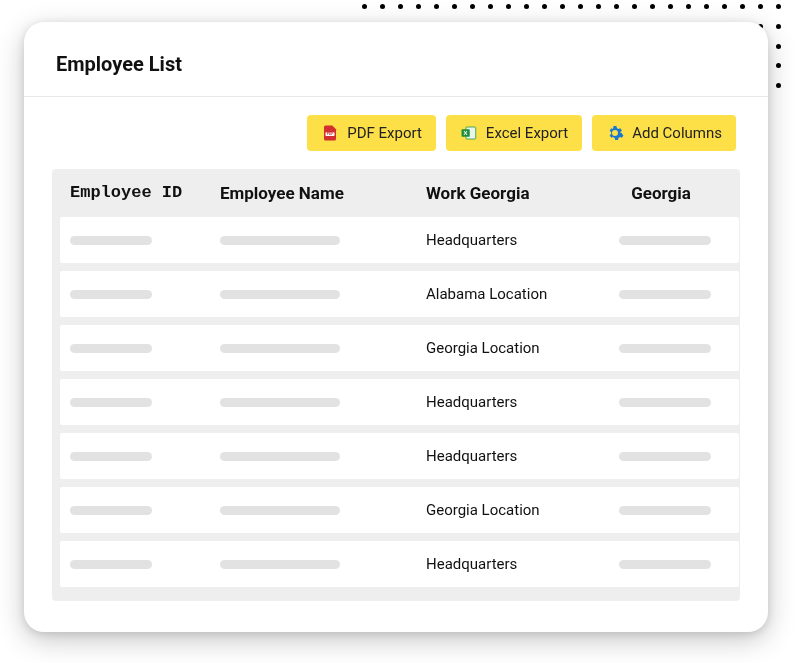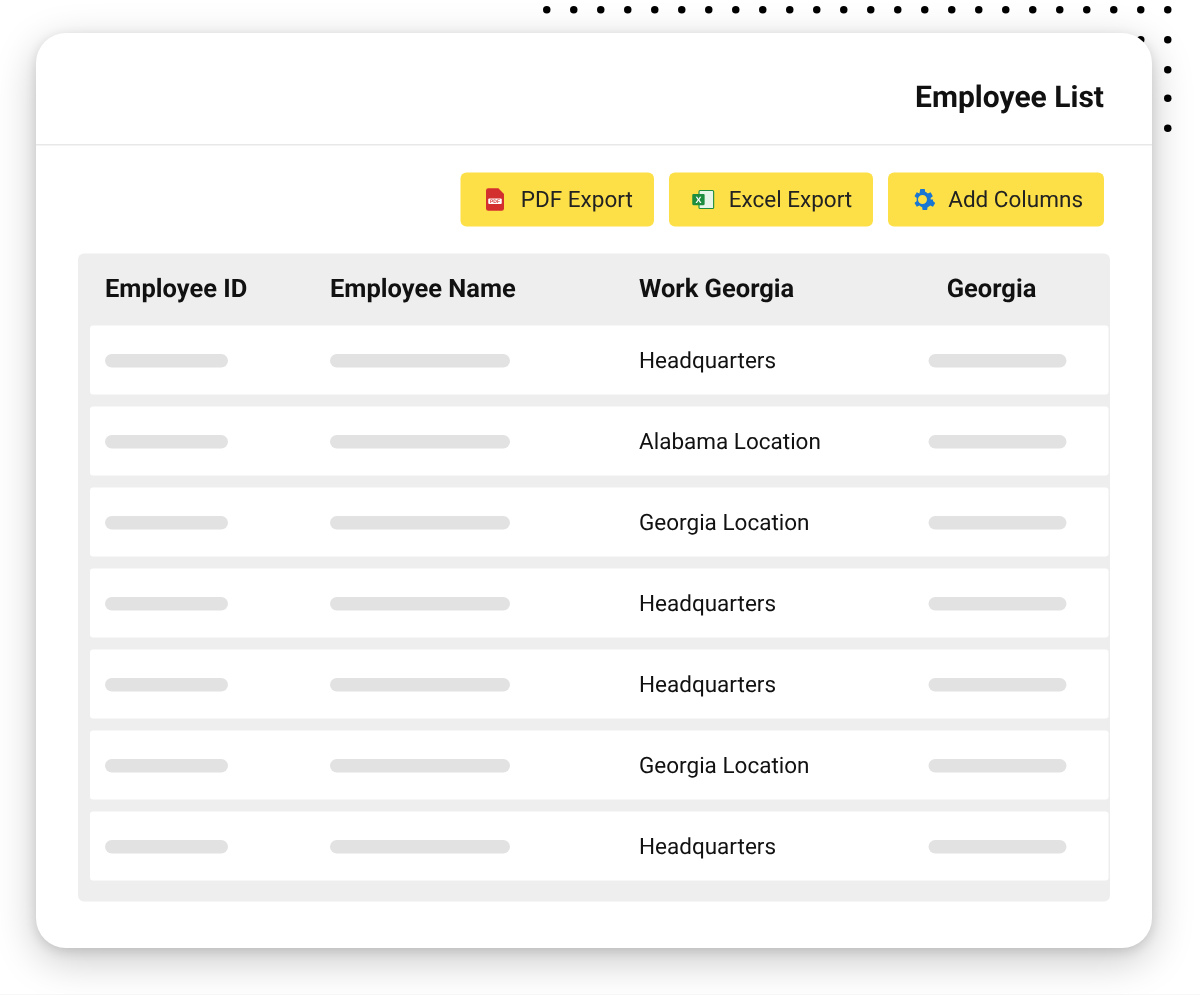--- a/index.html
+++ b/index.html
@@ -45,21 +45,20 @@
       box-shadow: 0 8px 28px rgba(0,0,0,0.22), 0 2px 8px rgba(0,0,0,0.12);
       z-index: 1;
       overflow: hidden;
       padding: 30px 0 0 0;
     }
     .title {
       font-size: 20px;
       font-weight: 700;
       color: #111;
       padding: 0 32px 20px 32px;
-      text-align: right;
     }
     .divider {
       height: 1px;
       background: #e8e8e8;
       margin: 0 0 18px 0;
     }
     .toolbar {
       display: flex;
       justify-content: flex-end;
       gap: 10px;
@@ -89,21 +88,21 @@
       border-radius: 4px;
       padding: 0 0 6px 0;
     }
     .table-header {
       display: flex;
       padding: 14px 18px 14px 18px;
       font-weight: 700;
       font-size: 17px;
       color: #111;
     }
-    .col-id { flex: 0 0 150px; }
+    .col-id { flex: 0 0 150px; font-family: Liberation Mono, monospace; }
     .col-name { flex: 0 0 190px; }
     .col-loc { flex: 0 0 190px; text-align: left; padding-left: 16px; }
     .col-pos { flex: 1; text-align: center; }
     .table-row {
       background: #fff;
       margin: 0 1px 8px 8px;
       border-radius: 2px;
       display: flex;
       align-items: center;
       padding: 14px 10px;

